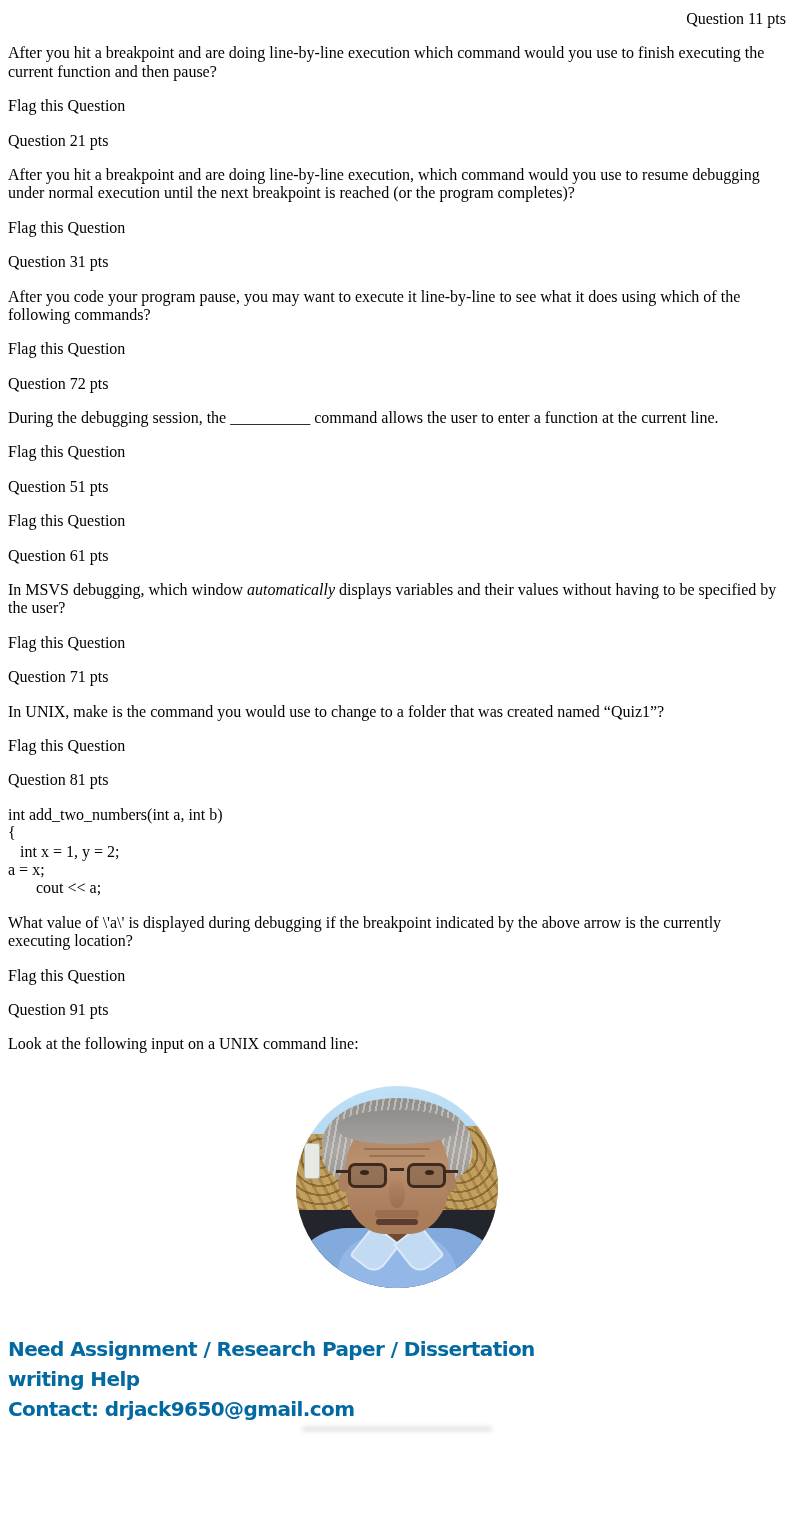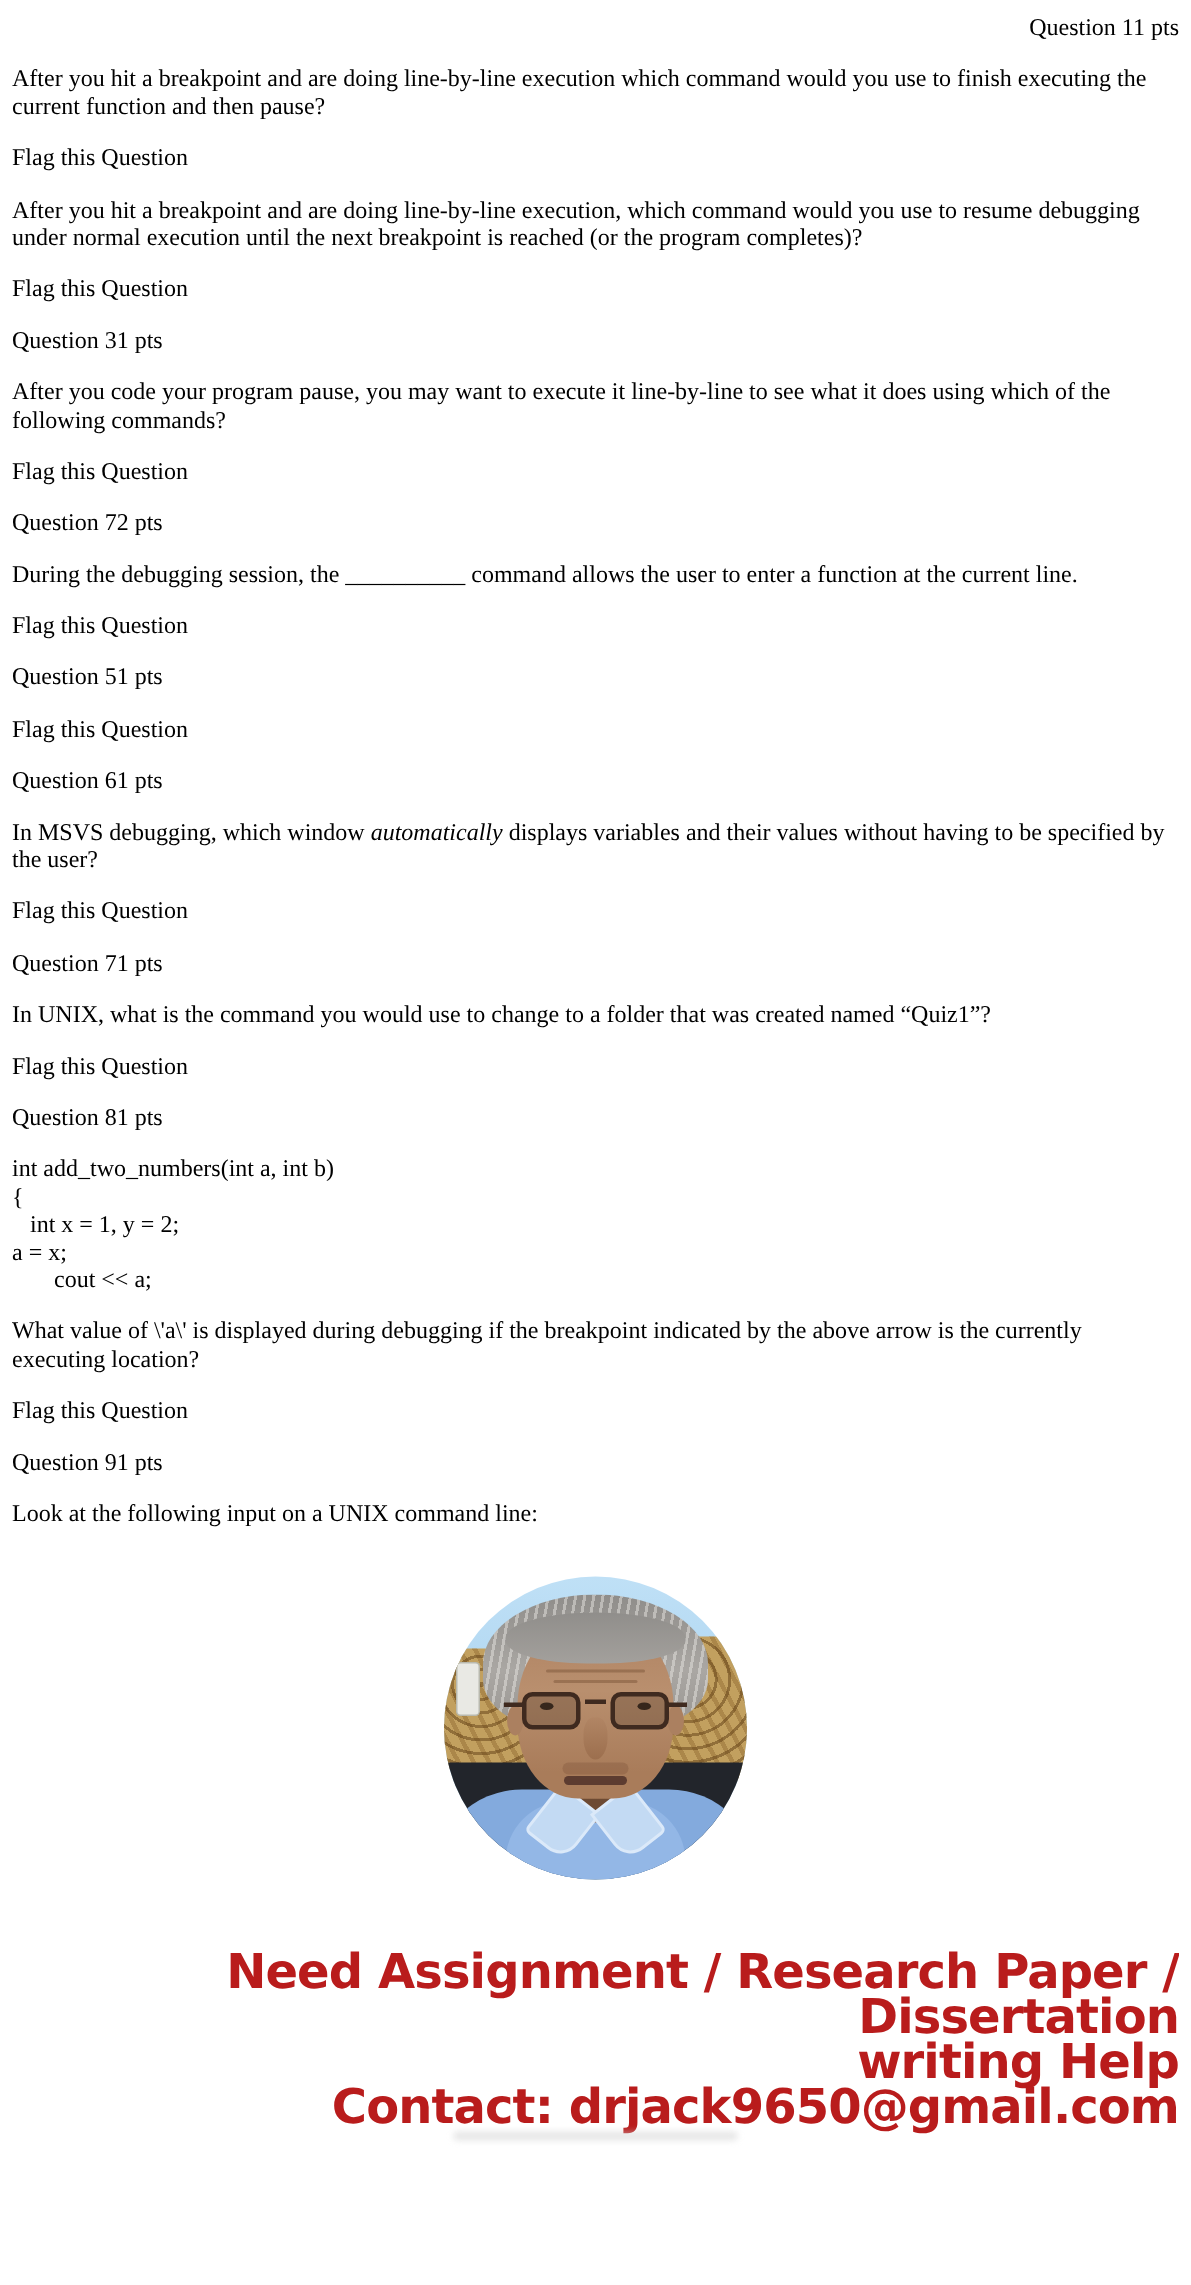--- a/index.html
+++ b/index.html
@@ -76,67 +76,68 @@
   .temple.left { left:40px; } .temple.right { right:40px; }
   .eye { top:84px; width:9px; height:5px; background:#241a12; border-radius:50%; }
   .eye.left { left:64px; } .eye.right { right:64px; }
   .nose { top:94px; left:50%; transform:translateX(-50%); width:16px; height:28px; background:linear-gradient(#b18564,#9c6f4e); border-radius:40% 40% 50% 50%; }
   .philtrum { top:124px; left:50%; transform:translateX(-50%); width:44px; height:8px; background:rgba(125,84,56,.35); border-radius:4px; }
   .mouth { top:133px; left:50%; transform:translateX(-50%); width:42px; height:6px; background:#5d3c30; border-radius:3px; }
 
   
   .footer {
     margin-top: 46px;
-    text-align: right;
+    text-align: left;
     font-family: "DejaVu Sans", sans-serif;
     font-weight: bold;
-    font-size: 32px;
+    font-size: 20px;
     line-height: 30px;
     letter-spacing: -0.6px;
-    color:#b91c1c;
+    color:#0369a1;
   }
   .footer .fline { display: block; }
   .smudge {
     width: 190px; height: 6px;
     margin: 2px auto 0;
     background: #cfcfcf;
     opacity: .5;
     filter: blur(2px);
     border-radius: 3px;
   }
 </style>
 </head>
 <body>
 
 <div class="doc">
 
   <p>Question 11 pts</p>
   <p>After you hit a breakpoint and are doing line-by-line execution which command would you use to finish executing the current function and then pause?</p>
   <p>Flag this Question</p>
 
+  <p>Question 21 pts</p>
   <p>After you hit a breakpoint and are doing line-by-line execution, which command would you use to resume debugging under normal execution until the next breakpoint is reached (or the program completes)?</p>
   <p>Flag this Question</p>
 
   <p>Question 31 pts</p>
   <p>After you code your program pause, you may want to execute it line-by-line to see what it does using which of the following commands?</p>
   <p>Flag this Question</p>
 
   <p>Question 72 pts</p>
   <p>During the debugging session, the __________ command allows the user to enter a function at the current line.</p>
   <p>Flag this Question</p>
 
   <p>Question 51 pts</p>
   <p>Flag this Question</p>
 
   <p>Question 61 pts</p>
   <p><span>In MSVS debugging, which window </span><i>automatically</i><span> displays variables and their values without having to be specified by the user?</span></p>
   <p>Flag this Question</p>
 
   <p>Question 71 pts</p>
-  <p>In UNIX, what is the command you would use to change to a folder that was created named “Quiz1”?</p>
+  <p>In UNIX, make is the command you would use to change to a folder that was created named “Quiz1”?</p>
   <p>Flag this Question</p>
 
   <p>Question 81 pts</p>
   <p><span>int add_two_numbers(int a, int b)</span><br><span>{</span><br><span>&nbsp;&nbsp;&nbsp;int x = 1, y = 2;</span><br><span>a = x;</span><br><span>&nbsp;&nbsp;&nbsp;&nbsp;&nbsp;&nbsp;&nbsp;cout &lt;&lt; a;</span></p>
   <p>What value of \'a\' is displayed during debugging if the breakpoint indicated by the above arrow is the currently executing location?</p>
   <p>Flag this Question</p>
 
   <p>Question 91 pts</p>
   <p>Look at the following input on a UNIX command line:</p>
 

